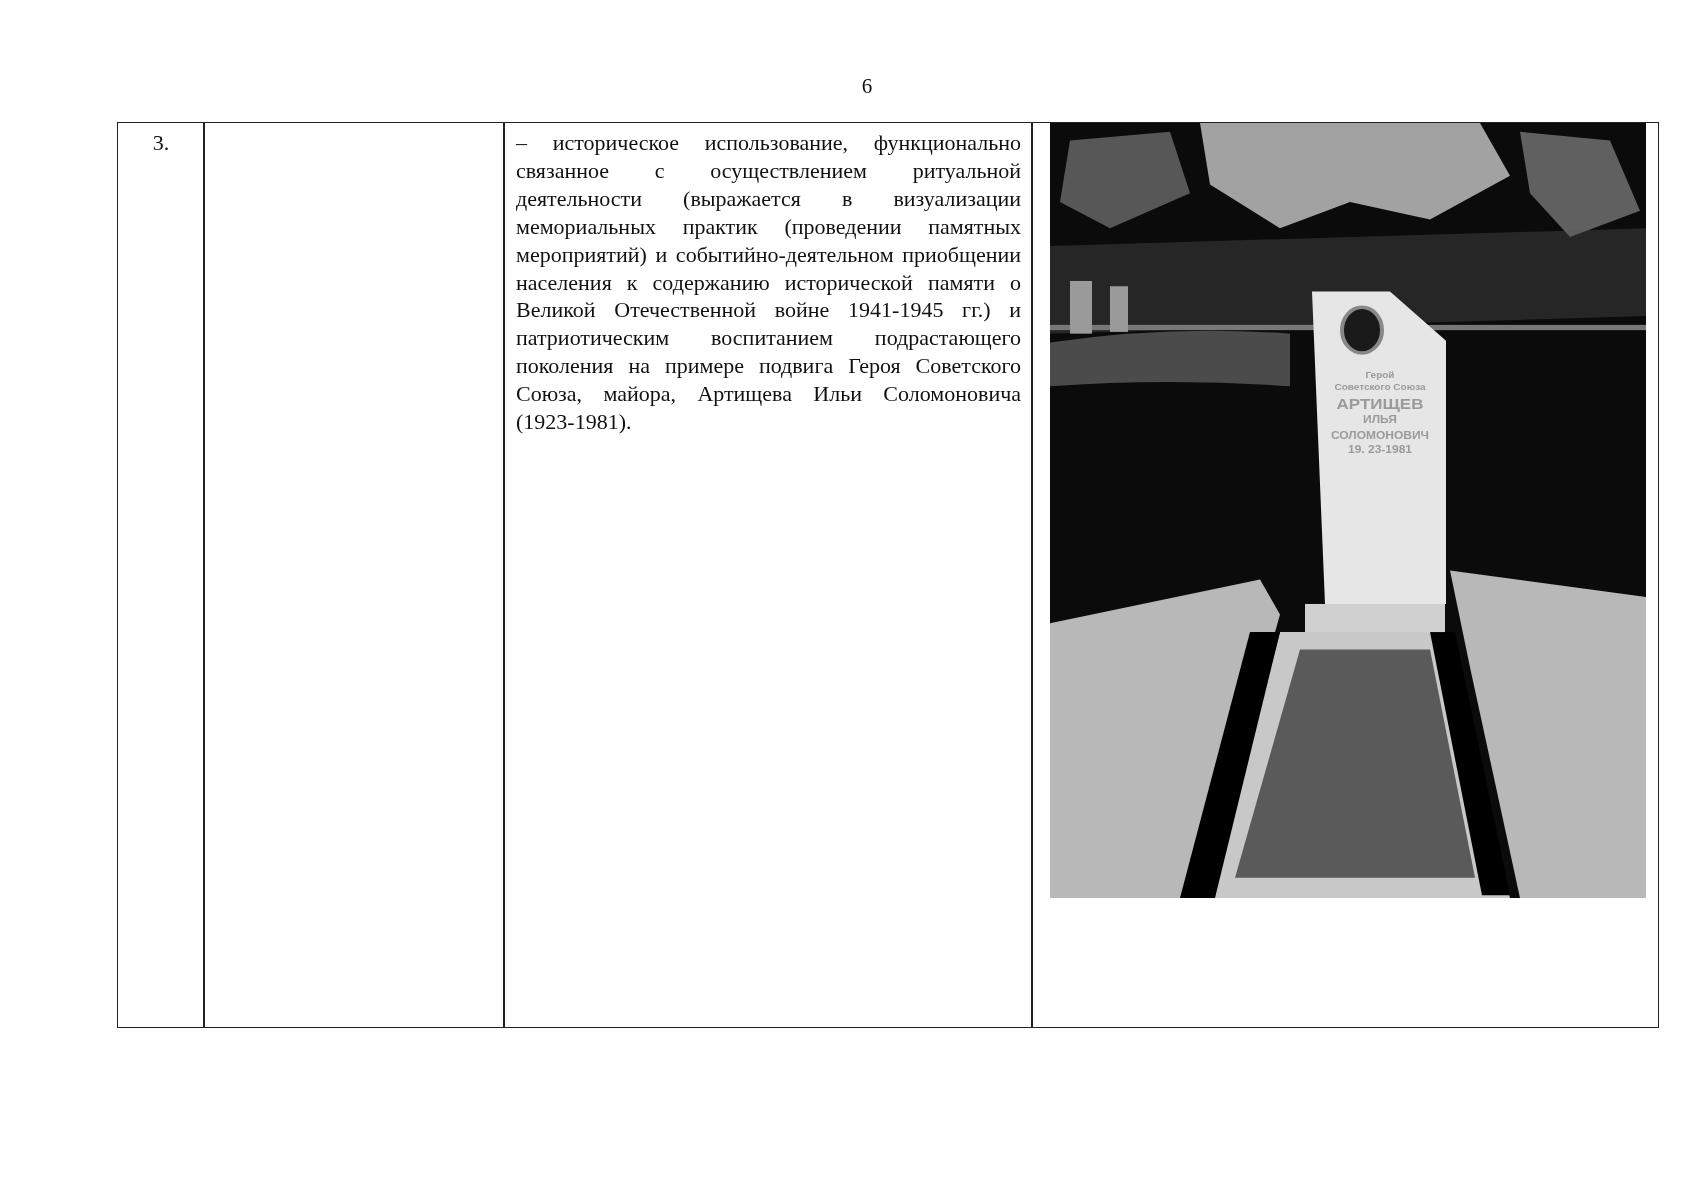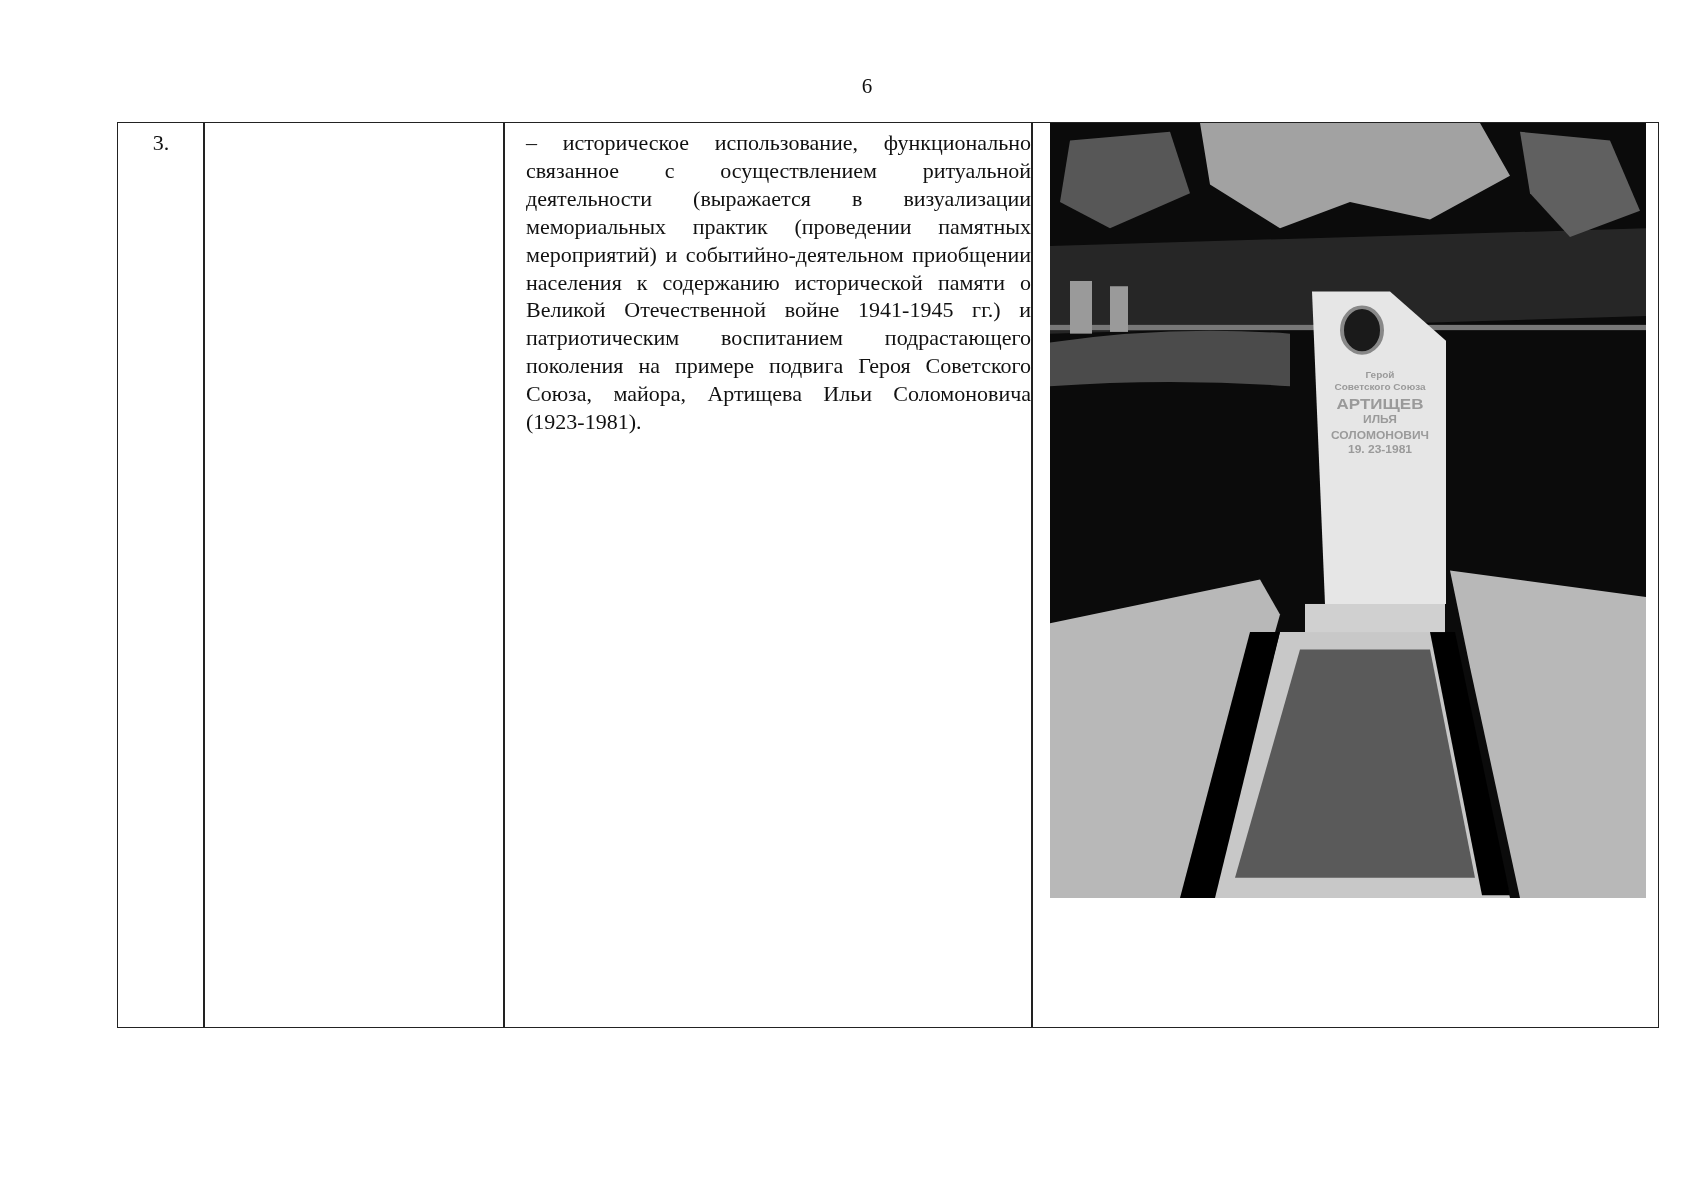--- a/index.html
+++ b/index.html
@@ -18,21 +18,21 @@
     .col-line { position: absolute; top: 0; bottom: 0; width: 1.5px; background: #222; }
     .cell-num {
       position: absolute; left: 0; top: 6px; width: 86px; text-align: center;
       font-size: 22px; line-height: 28px;
     }
     .cell-title {
       position: absolute; left: 95px; top: 6px; width: 290px;
       font-size: 22px; line-height: 28px;
     }
     .cell-desc {
-      position: absolute; left: 408px; top: 6px; width: 505px;
+      position: absolute; left: 398px; top: 6px; width: 505px;
       font-size: 22px; line-height: 27.9px; text-align: justify;
       text-align-last: left;
     }
     .photo {
       position: absolute; left: 932px; top: 0px; width: 596px; height: 775px;
       background: #0a0a0a; overflow: hidden;
     }
     .photo svg { display: block; width: 100%; height: 100%; }
   </style>
 </head>

